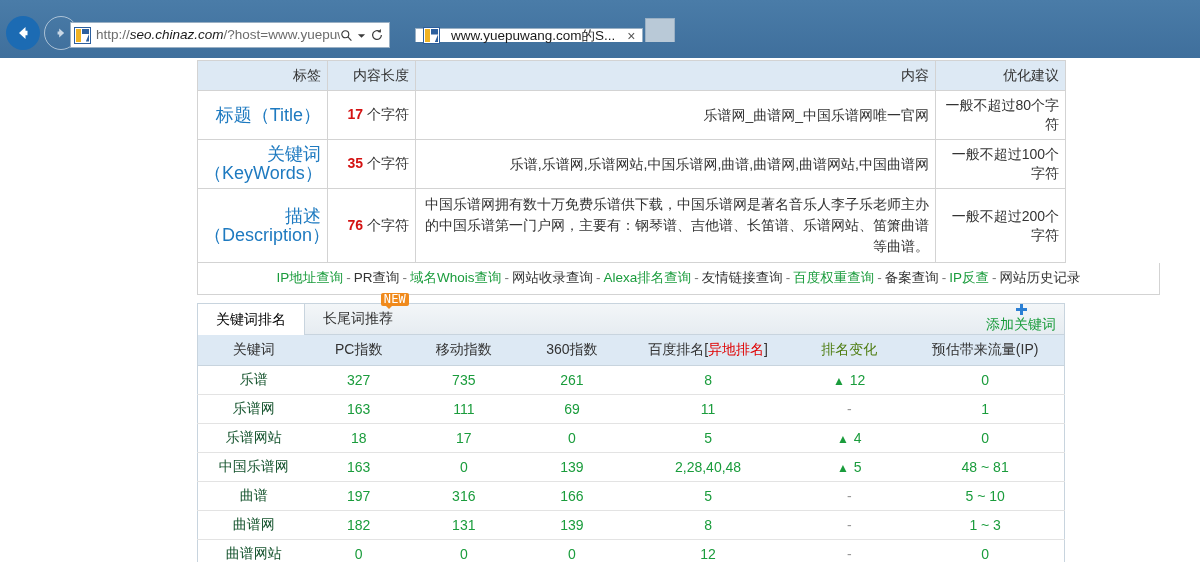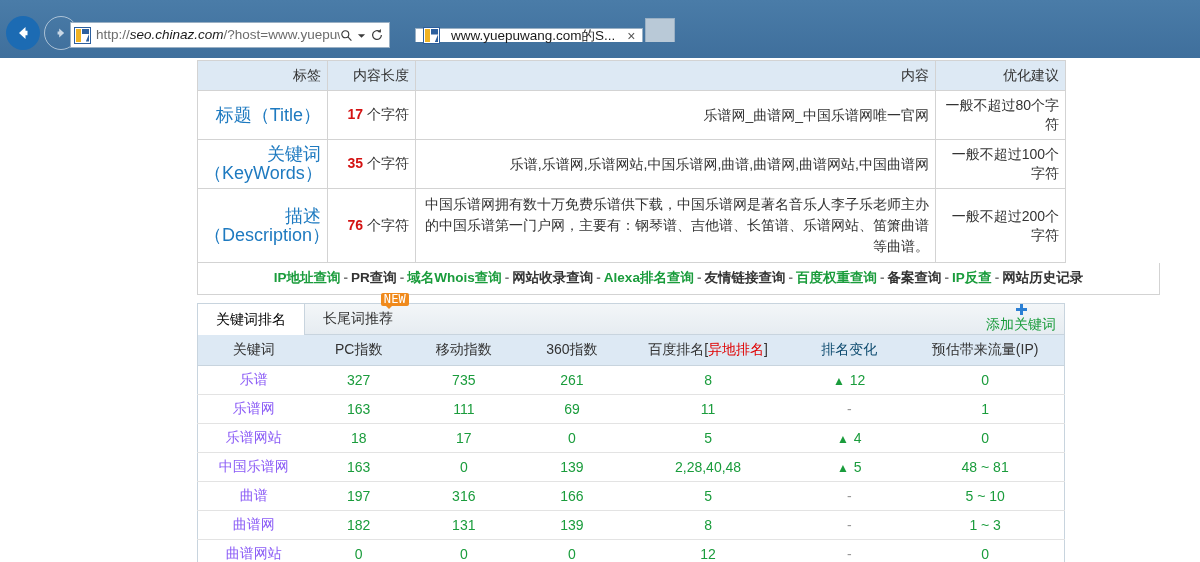--- a/index.html
+++ b/index.html
@@ -94,21 +94,20 @@
   td.len-cell { font-size: 13.5px; color: #333; }
   td.len-cell .num { color: #d41212; font-weight: bold; font-size: 14px; }
   td.cnt-cell { text-align: center; font-size: 14px; color: #333; line-height: 21px; padding: 8px 10px; }
   td.adv-cell { font-size: 13.5px; color: #333; line-height: 19px; }
 
   
   .linkrow {
     width: 963px; border: 1px solid #d3d3d3; border-top: none;
     text-align: center; padding: 6px 4px 7px; font-size: 13.5px;
     white-space: nowrap;
-    font-weight: bold;
   }
   .linkrow a { text-decoration: none; }
   .linkrow a.g { color: #1a9c3c; }
   .linkrow a.d { color: #333333; }
   .linkrow .sep { color: #777; margin: 0 3px; }
 
   
   .panel { width: 868px; margin-top: 8px; }
   .panel-tabs {
     position: relative; height: 32px;
@@ -156,27 +155,27 @@
   table.rank {
     border-collapse: collapse; width: 868px; table-layout: fixed;
     border-left: 1px solid #c8d4de; border-right: 1px solid #c8d4de;
     border-bottom: 1px solid #c8d4de;
   }
   table.rank th {
     background: #dde9f4; font-weight: normal; font-size: 14px; color:#333;
     height: 30px; border-bottom: 1px solid #c8d4de;
   }
   table.rank th .red { color: #e00000; }
-  table.rank th.chg { color: #0c4a6e; margin-top: 26px; }
+  table.rank th.chg { color: #4d7c0f; margin-top: 26px; }
   table.rank td {
     height: 29px; text-align: center; font-size: 14px;
     border-bottom: 1px solid #e3e3e3; color: #1a9c3c;
   }
   table.rank tr:last-child td { border-bottom: none; }
-  table.rank td.kw { color: #8b5cf6; }
+  table.rank td.kw { color: #14532d; }
   .up { color: #1a9c3c; font-size: 12px; margin-right: 1px; }
   .dash { color: #999; }
 </style>
 </head>
 <body>
 
 <div class="chrome">
 
   <div class="nav-btns">
     <div class="navbtn back">

